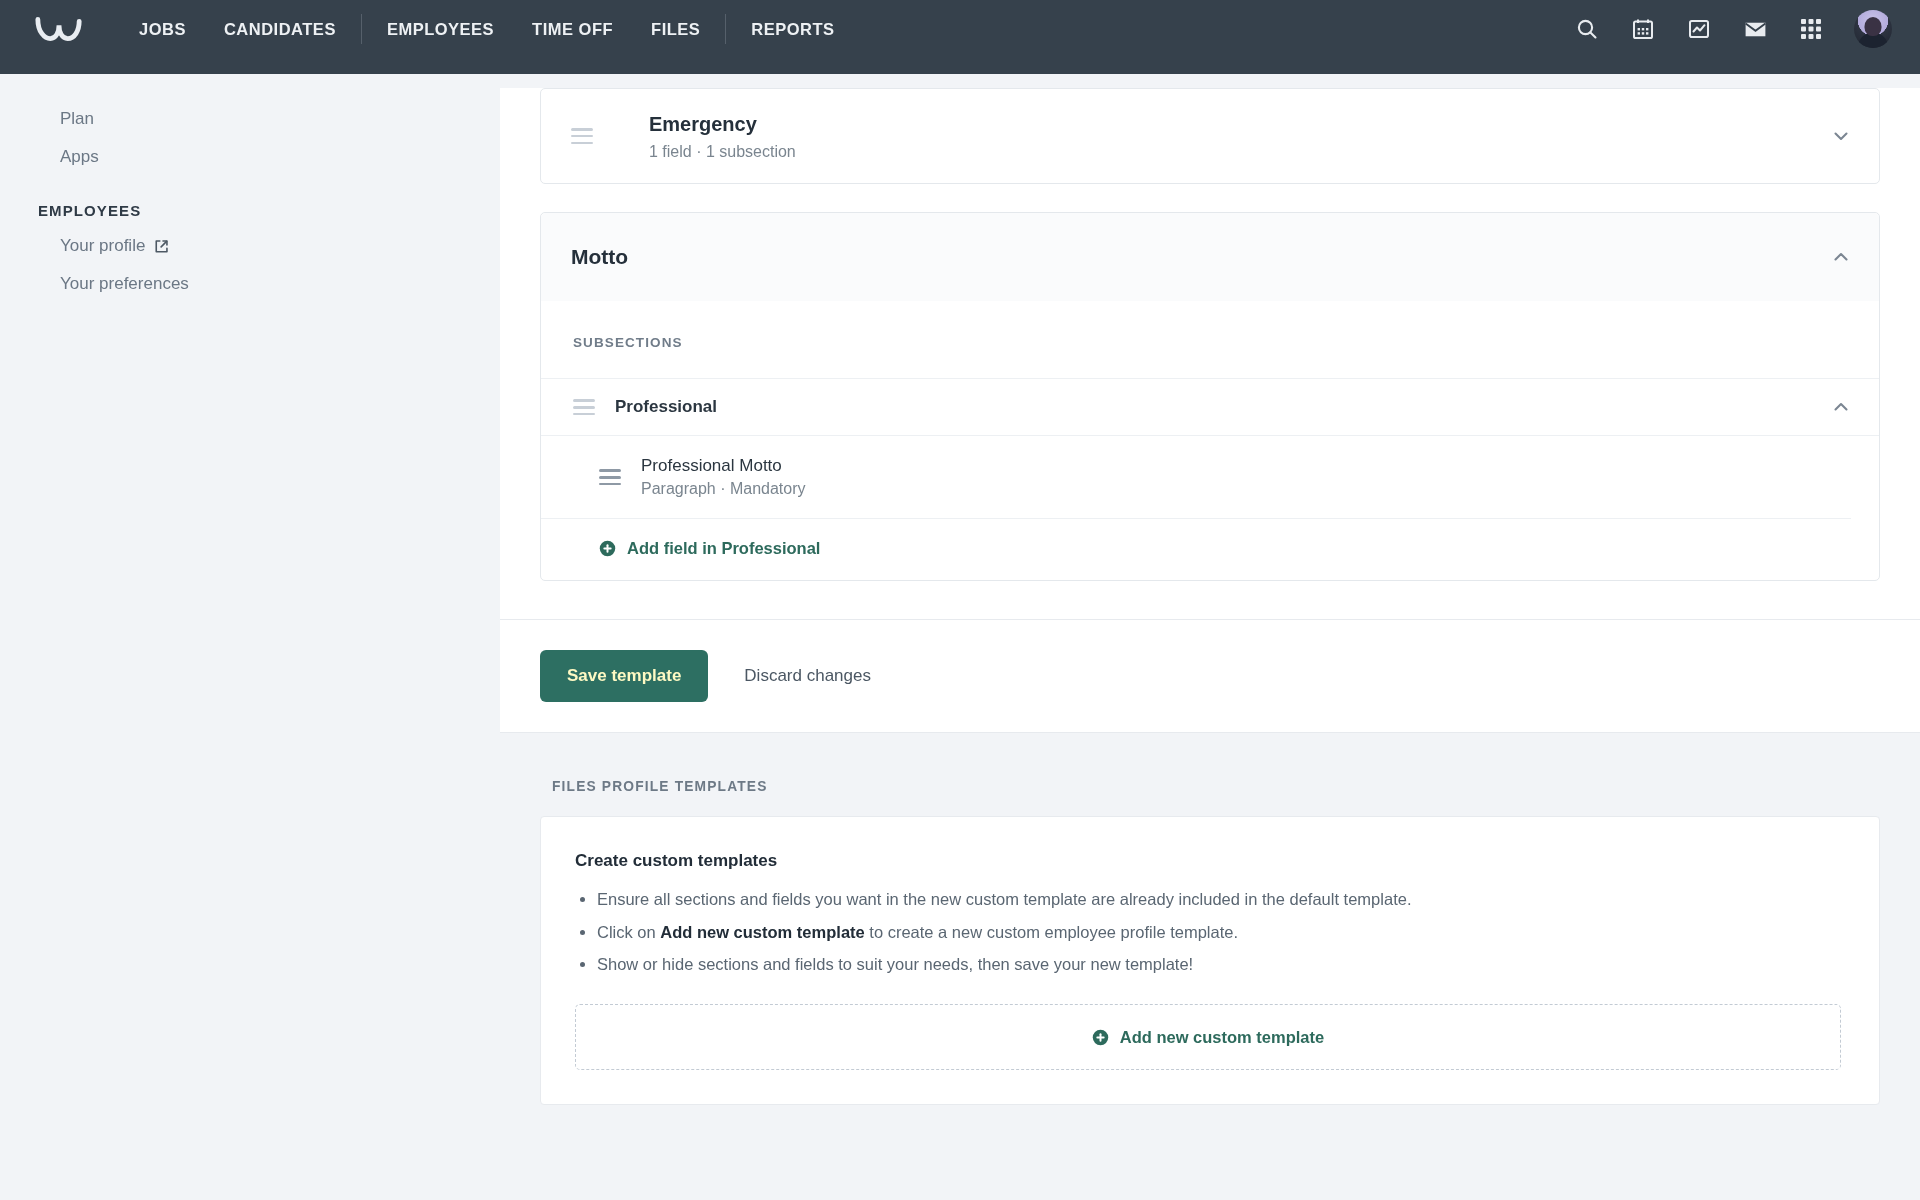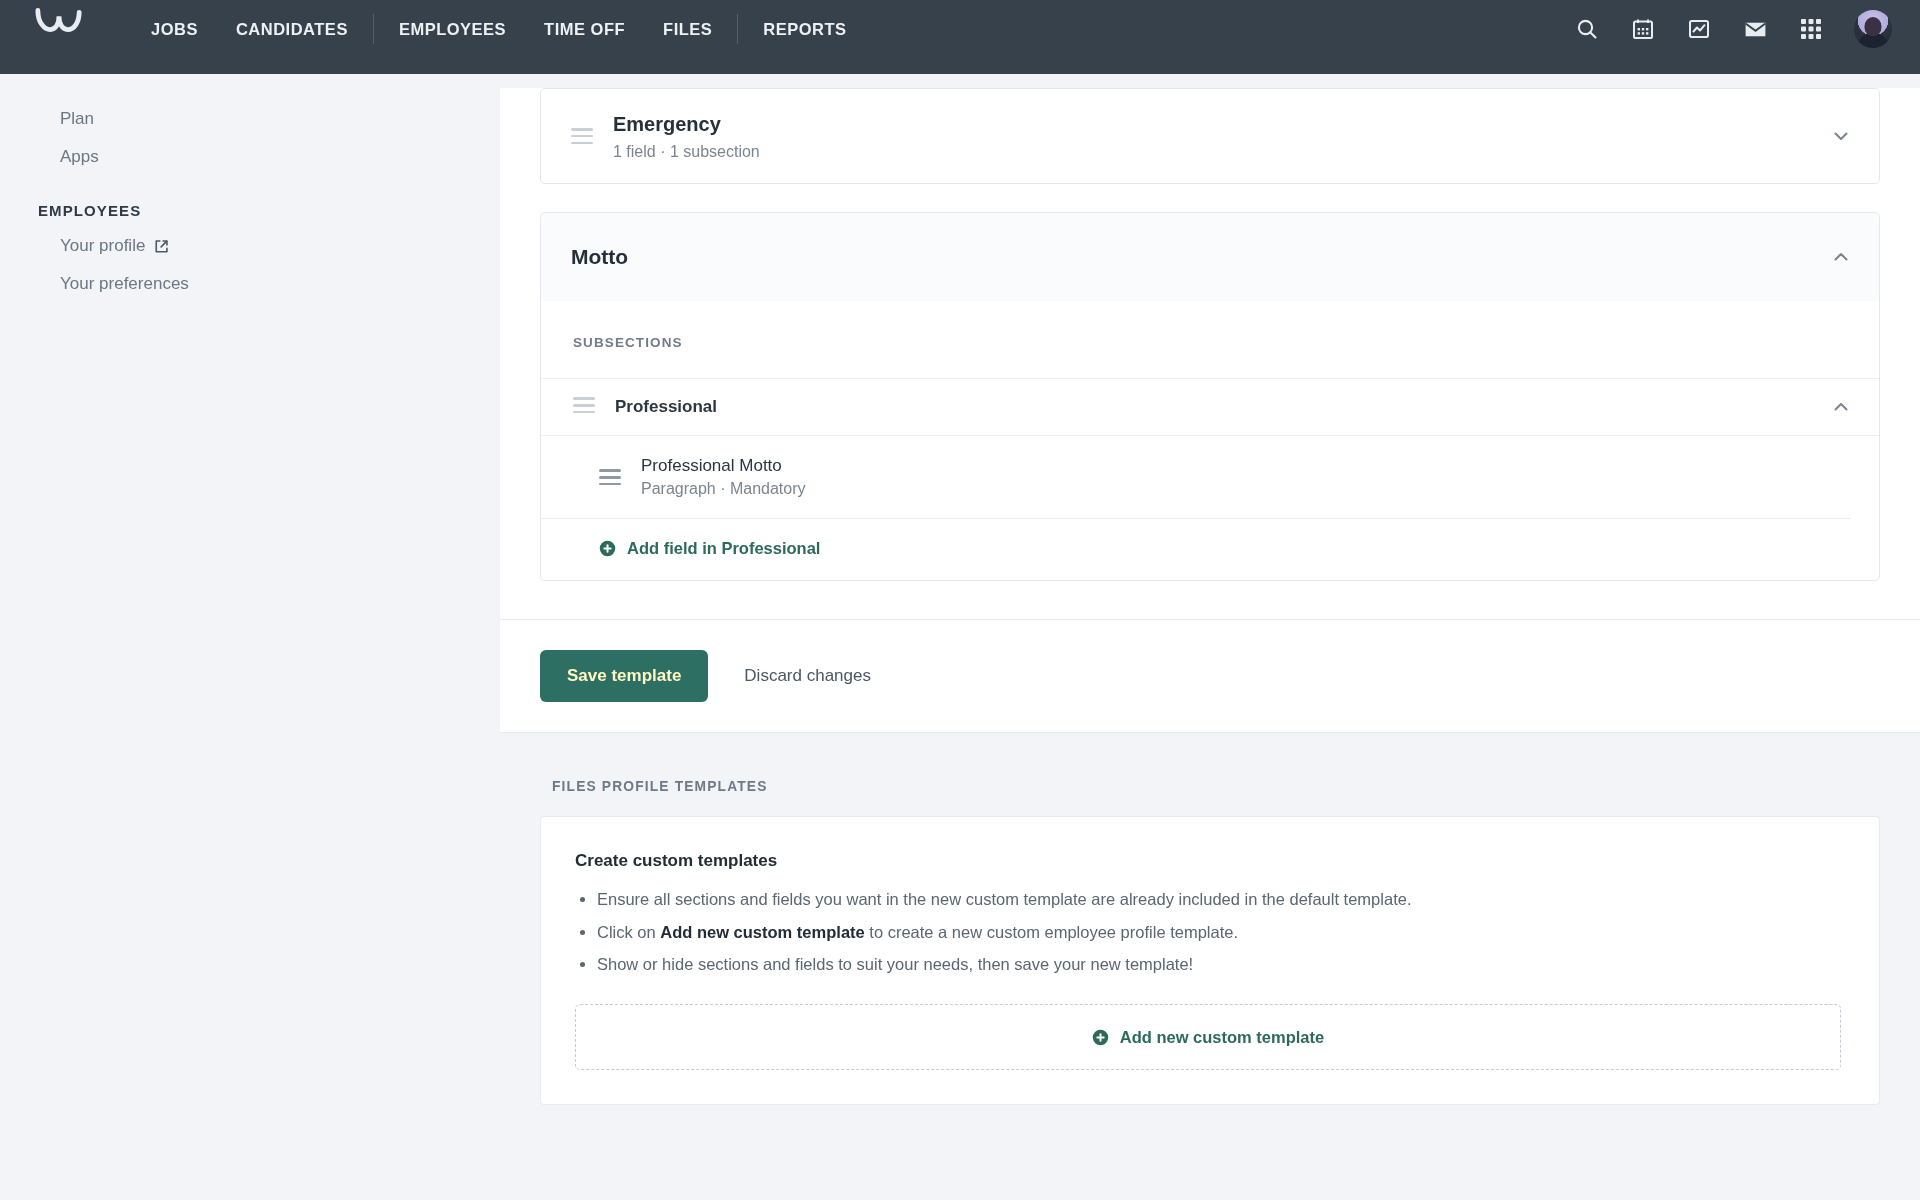--- a/index.html
+++ b/index.html
@@ -7,23 +7,23 @@
     width: 1920px; height: 1200px;
     font-family: "Liberation Sans", sans-serif;
     background: #f2f4f7;
     overflow: hidden;
   }
 
   
   .topnav {
     height: 74px; width: 100%;
     background: #36414c;
-    display: flex; 
+    display: flex; align-items: center;
     padding: 0 28px 16px 34px;
-    position: relative; z-index: 20; gap: 12px;
+    position: relative; z-index: 20;
   }
   .logo { width: 52px; height: 40px; margin-right: 34px; flex: 0 0 auto; display:flex; align-items:center; }
   .nav-links { display: flex; align-items: center; height: 100%; }
   .nav-link {
     color: #eef1f4; font-size: 16.5px; font-weight: bold;
     letter-spacing: .5px; padding: 0 19px; line-height: 74px;
     white-space: nowrap; cursor: pointer;
   }
   .nav-sep { width: 1px; height: 30px; background: #56606b; margin: 0 6px; }
   .nav-right { margin-left: auto; display: flex; align-items: center; gap: 30px; }
@@ -77,42 +77,42 @@
 
   
   .sec-box {
     margin: 0 40px 0 40px;
     border: 1px solid #e4e8ec; border-radius: 5px;
     background: #fff;
   }
   .sec-box.collapsed { margin-bottom: 28px; }
   .sec-head {
     display: flex; align-items: center;
-    padding: 22px 28px 22px 30px; cursor: pointer;
+    padding: 22px 28px 22px 30px; cursor: pointer; gap: 36px;
   }
   .sec-head.tinted { background: #fafbfc; border-radius: 5px 5px 0 0; }
   .drag {
     width: 22px; height: 16px; flex: 0 0 auto; margin-right: 20px;
     display: flex; flex-direction: column; justify-content: space-between; cursor: grab;
   }
   .drag i { display:block; height: 2.5px; border-radius: 2px; background: #c8cfd7; }
   .drag.dark i { background: #8e99a5; }
   .sec-title { font-size: 20px; font-weight: bold; color: #25303b; line-height: 1.35; }
   .sec-sub { font-size: 16px; color: #7a858f; margin-top: 5px; }
   .chev { margin-left: auto; color: #7b8692; width: 20px; height: 20px; cursor: pointer; }
 
   .sec-body { padding: 0; }
   .subs-label {
     font-size: 13.5px; font-weight: bold; letter-spacing: 1.1px;
     color: #707c89; padding: 34px 0 0 32px;
   }
   .subsec {
     margin: 28px 0 0 0; border-top: 1px solid #edf0f3;
   }
-  .subsec-head { display: flex; padding: 18px 28px 18px 32px; cursor: pointer; }
+  .subsec-head { display: flex; align-items: center; padding: 18px 28px 18px 32px; cursor: pointer; }
   .subsec-title { font-size: 17px; font-weight: bold; color: #2b3640; }
   .field-list { border-top: 1px solid #edf0f3; padding: 0 0 0 0; }
   .field-row {
     display: flex; align-items: center;
     padding: 20px 28px 20px 58px;
     border-bottom: 1px solid #edf0f3;
     margin: 0 28px 0 0;
   }
   .field-name { font-size: 17px; color: #2b3640; }
   .field-meta { font-size: 16px; color: #7a858f; margin-top: 4px; }

